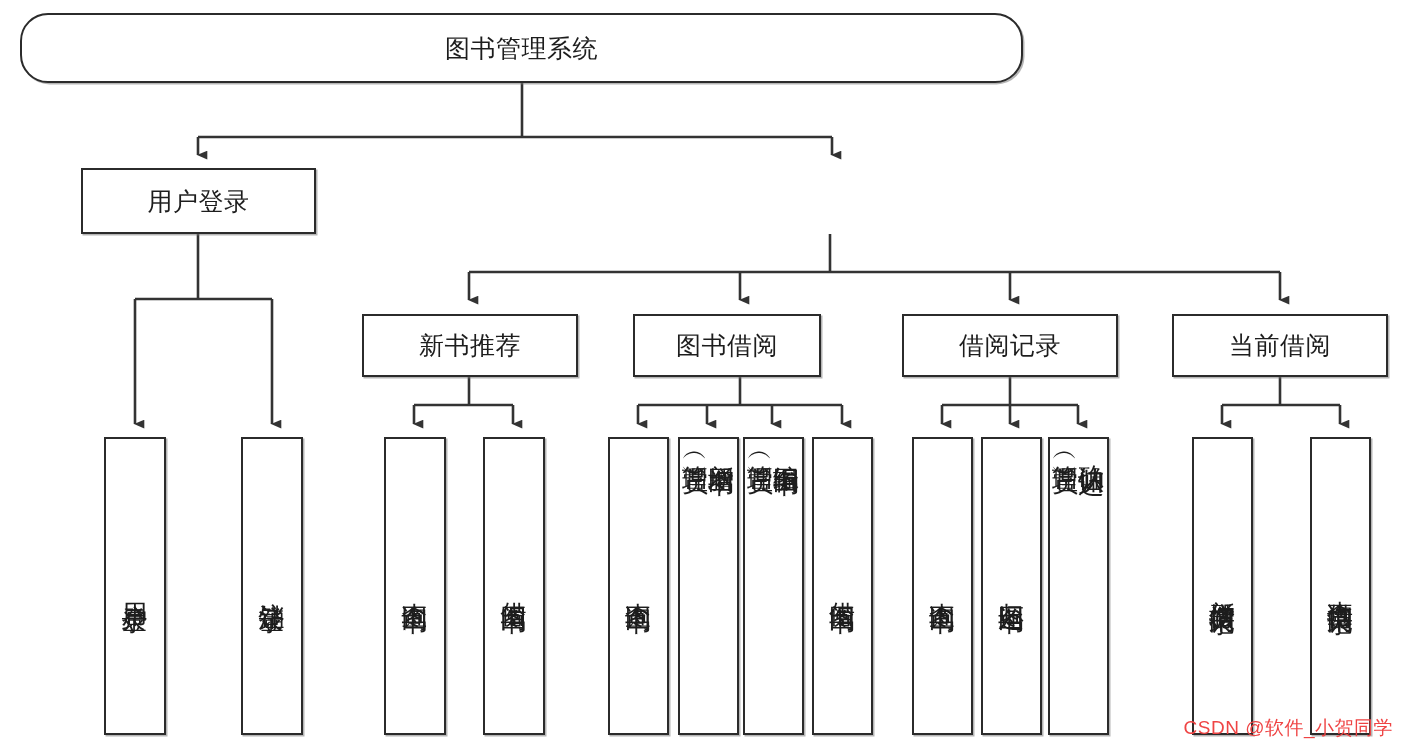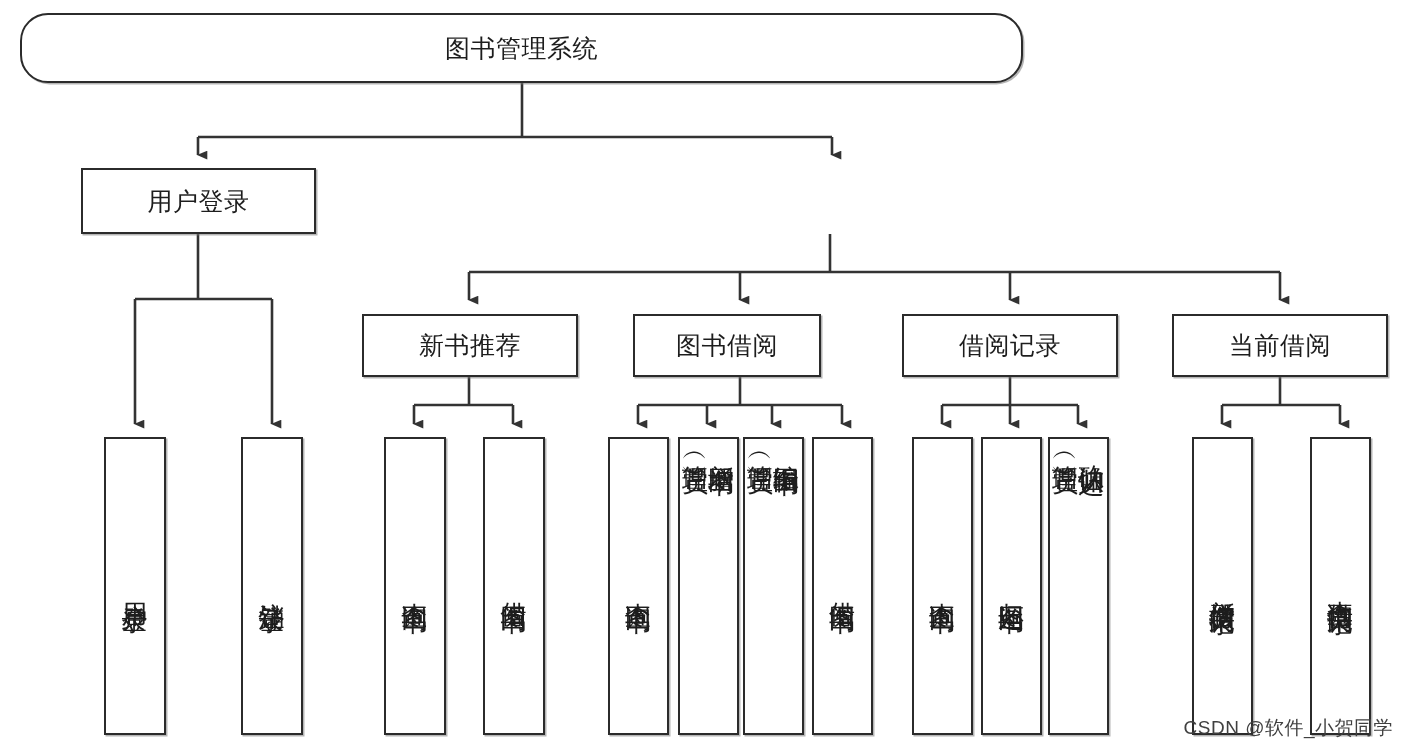--- a/index.html
+++ b/index.html
@@ -59,21 +59,21 @@
   }
   .vert.center-v {
     align-items: center;
     padding-top: 0;
   }
   #watermark {
     position: absolute;
     right: 12px;
     bottom: 6px;
     font-size: 19px;
-    color: #404040;
+    color: #ef4444;
     letter-spacing: 0.5px;
     pointer-events: none;
     white-space: nowrap;
   }
 </style>
 </head>
 <body>
 
 <div id="diagram-root">
 

